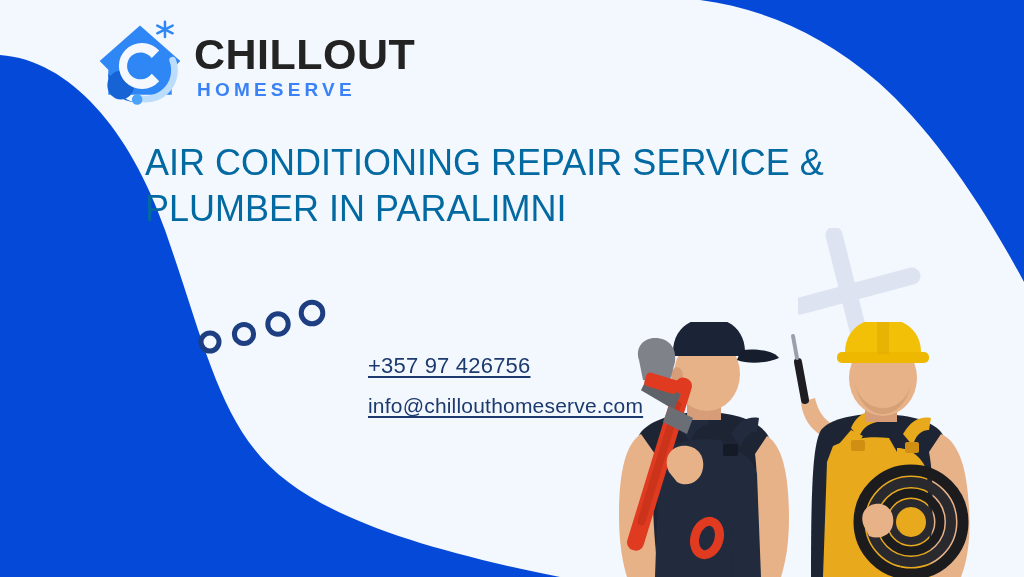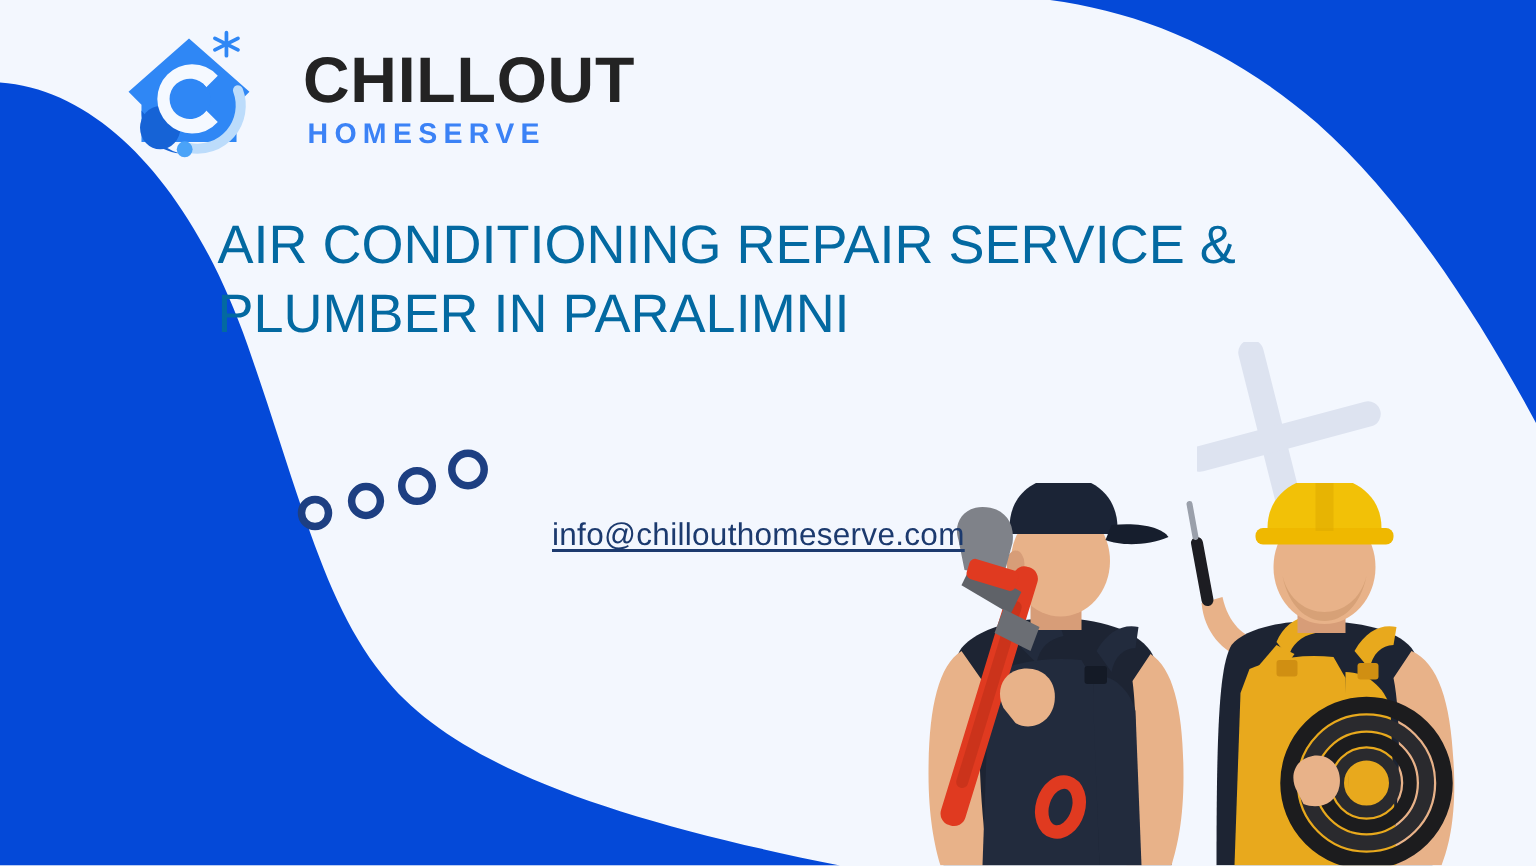--- a/index.html
+++ b/index.html
@@ -15,24 +15,24 @@
     width:1024px;
     height:577px;
     background:#f3f7fe;
     overflow:hidden;
   }
   .bg-svg { position:absolute; inset:0; width:1024px; height:577px; }
 
   
   .logo-block {
     position:absolute;
-    left:78px; top:16px;
+    left:92px; top:16px;
     display:flex;
     align-items:center;
-    gap:28px;
+    gap:6px;
     z-index:6;
   }
   .logo-mark { width:96px; height:96px; display:block; flex:0 0 auto; }
   .logo-text { display:flex; flex-direction:column; justify-content:center; padding-top:4px; }
   .logo-word {
     font-size:43px;
     font-weight:bold;
     letter-spacing:0.5px;
     color:#232323;
     line-height:1.02;
@@ -258,16 +258,17 @@
         </g>
 
         <path d="M54,150 C48,138 54,126 66,124 C80,122 90,132 88,146
                  C86,160 72,166 62,160 Z" fill="#e8b289"></path>
       </g>
 
     </g>
   </svg>
 
   <div class="contact-block">
+    <a class="contact-line phone" href="#">+357 97 426756</a>
     <a class="contact-line email" href="#">info@chillouthomeserve.com</a>
   </div>
 
 </div>
 
 </body></html>

